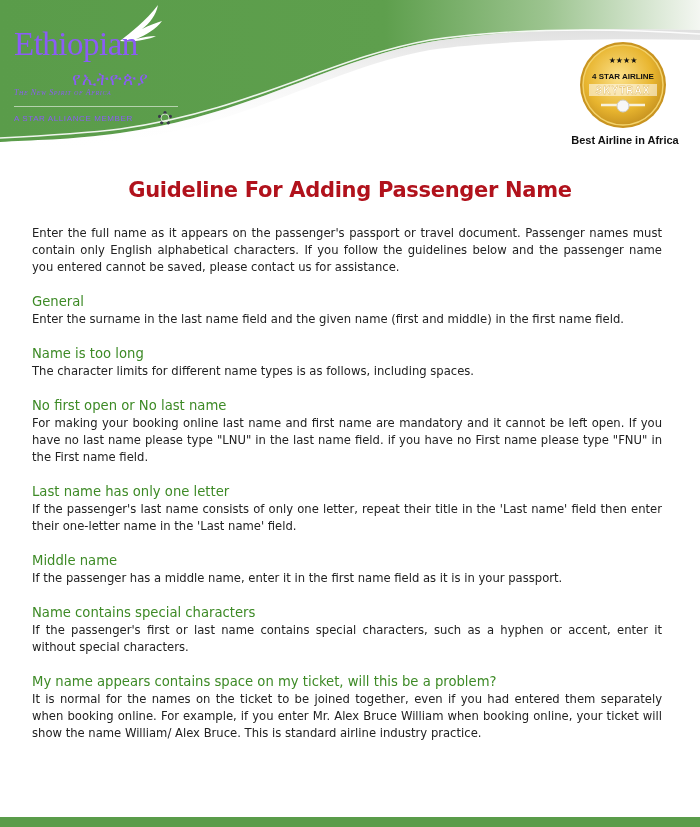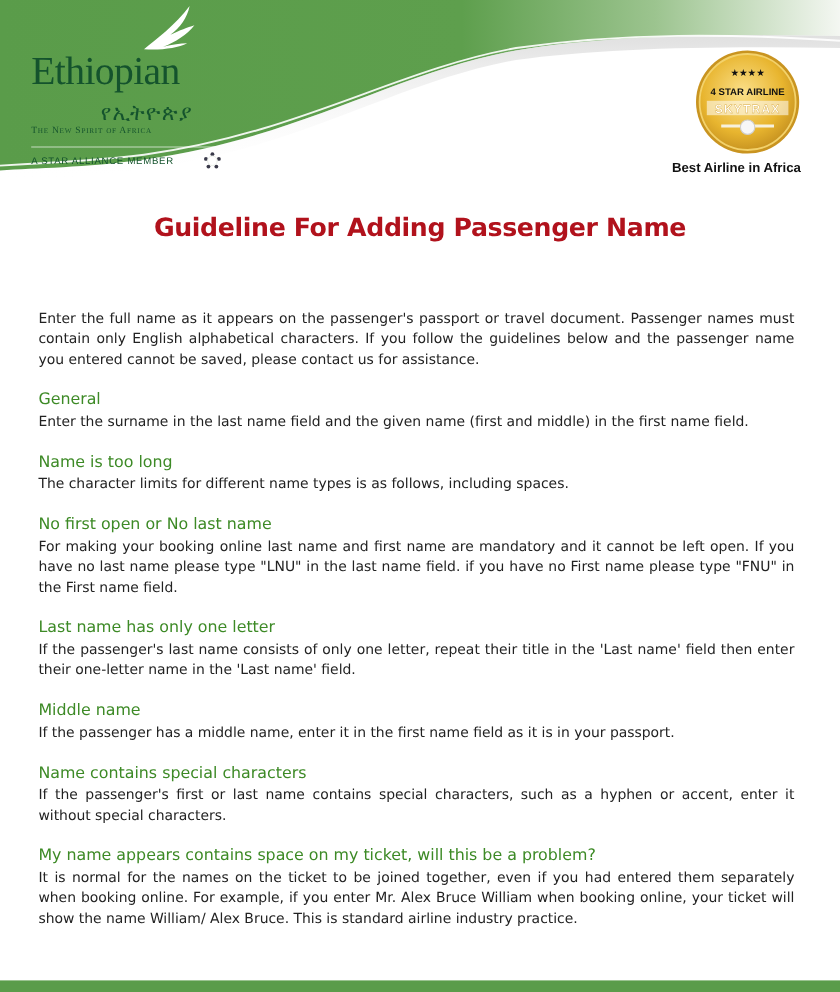--- a/index.html
+++ b/index.html
@@ -2,36 +2,36 @@
 <html><head>
   <meta charset="utf-8">
   <style>
     * { margin: 0; padding: 0; box-sizing: border-box; }
     html, body { width: 700px; height: 827px; background: #ffffff; overflow: hidden; }
     body { position: relative; font-family: "DejaVu Sans", sans-serif; color: #222222; }
 
     .header { position: absolute; left: 0; top: 0; width: 700px; height: 170px; overflow: hidden; }
     .header svg.bg { position: absolute; left: 0; top: 0; }
 
-    .logo { position: absolute; left: 14px; top: 44px; color: #14532d; margin-left: 12px; }
+    .logo { position: absolute; left: 14px; top: 28px; color: #8b5cf6; }
     .logo-name { font-family: "Liberation Serif", serif; font-size: 33px; letter-spacing: -0.5px; line-height: 1; }
     .logo-amharic { position: absolute; left: 58px; top: 40px; font-size: 18px; letter-spacing: 1px; white-space: nowrap; }
-    .logo-tagline { position: absolute; left: 0; top: 60px; font-family: "Liberation Serif", serif; font-size: 8px; letter-spacing: 0.6px; white-space: nowrap; font-variant: small-caps; }
+    .logo-tagline { position: absolute; left: 0; top: 60px; font-family: "Liberation Serif", serif; font-size: 8px; letter-spacing: 0.6px; white-space: nowrap; font-variant: small-caps; font-style: italic; }
     .logo-divider { position: absolute; left: 0; top: 78px; width: 164px; height: 1px; background: rgba(255,255,255,0.55); }
     .logo-alliance { position: absolute; left: 0; top: 86px; font-family: "Liberation Sans", sans-serif; font-size: 8px; letter-spacing: 0.6px; white-space: nowrap; }
     .star-alliance-icon { position: absolute; left: 143px; top: 82px; width: 16px; height: 16px; }
     .wing-icon { position: absolute; left: 116px; top: 3px; }
 
     .badge { position: absolute; left: 579px; top: 41px; width: 88px; height: 88px; }
-    .badge-caption { position: absolute; left: 560px; top: 134px; width: 130px; font-family: "Liberation Sans", sans-serif; font-weight: bold; font-size: 11px; color: #111111; }
+    .badge-caption { position: absolute; left: 560px; top: 134px; width: 130px; text-align: center; font-family: "Liberation Sans", sans-serif; font-weight: bold; font-size: 11px; color: #111111; }
 
     .title { position: absolute; left: 0; top: 178px; width: 700px; text-align: center; font-family: "DejaVu Sans", sans-serif; font-weight: bold; font-size: 21px; color: #b1121c; letter-spacing: -0.3px; }
 
     .content { position: absolute; left: 32px; top: 225px; width: 630px; font-family: "DejaVu Sans", sans-serif; font-size: 11.6px; line-height: 17px; color: #222222; }
-    .intro { text-align: justify; margin-top: 32px; }
+    .intro { text-align: justify; }
     .section { margin-top: 17px; }
     .section-title { color: #3d8a26; font-size: 13.2px; line-height: 18px; }
     .section-body { text-align: justify; }
     ul.limits { list-style: none; padding-left: 28px; }
     ul.limits li::before { content: "\2022"; margin-right: 4px; }
 
     .footer-bar { position: absolute; left: 0; top: 817px; width: 700px; height: 10px; background: #5a9c4a; }
   </style>
 </head>
 <body>

